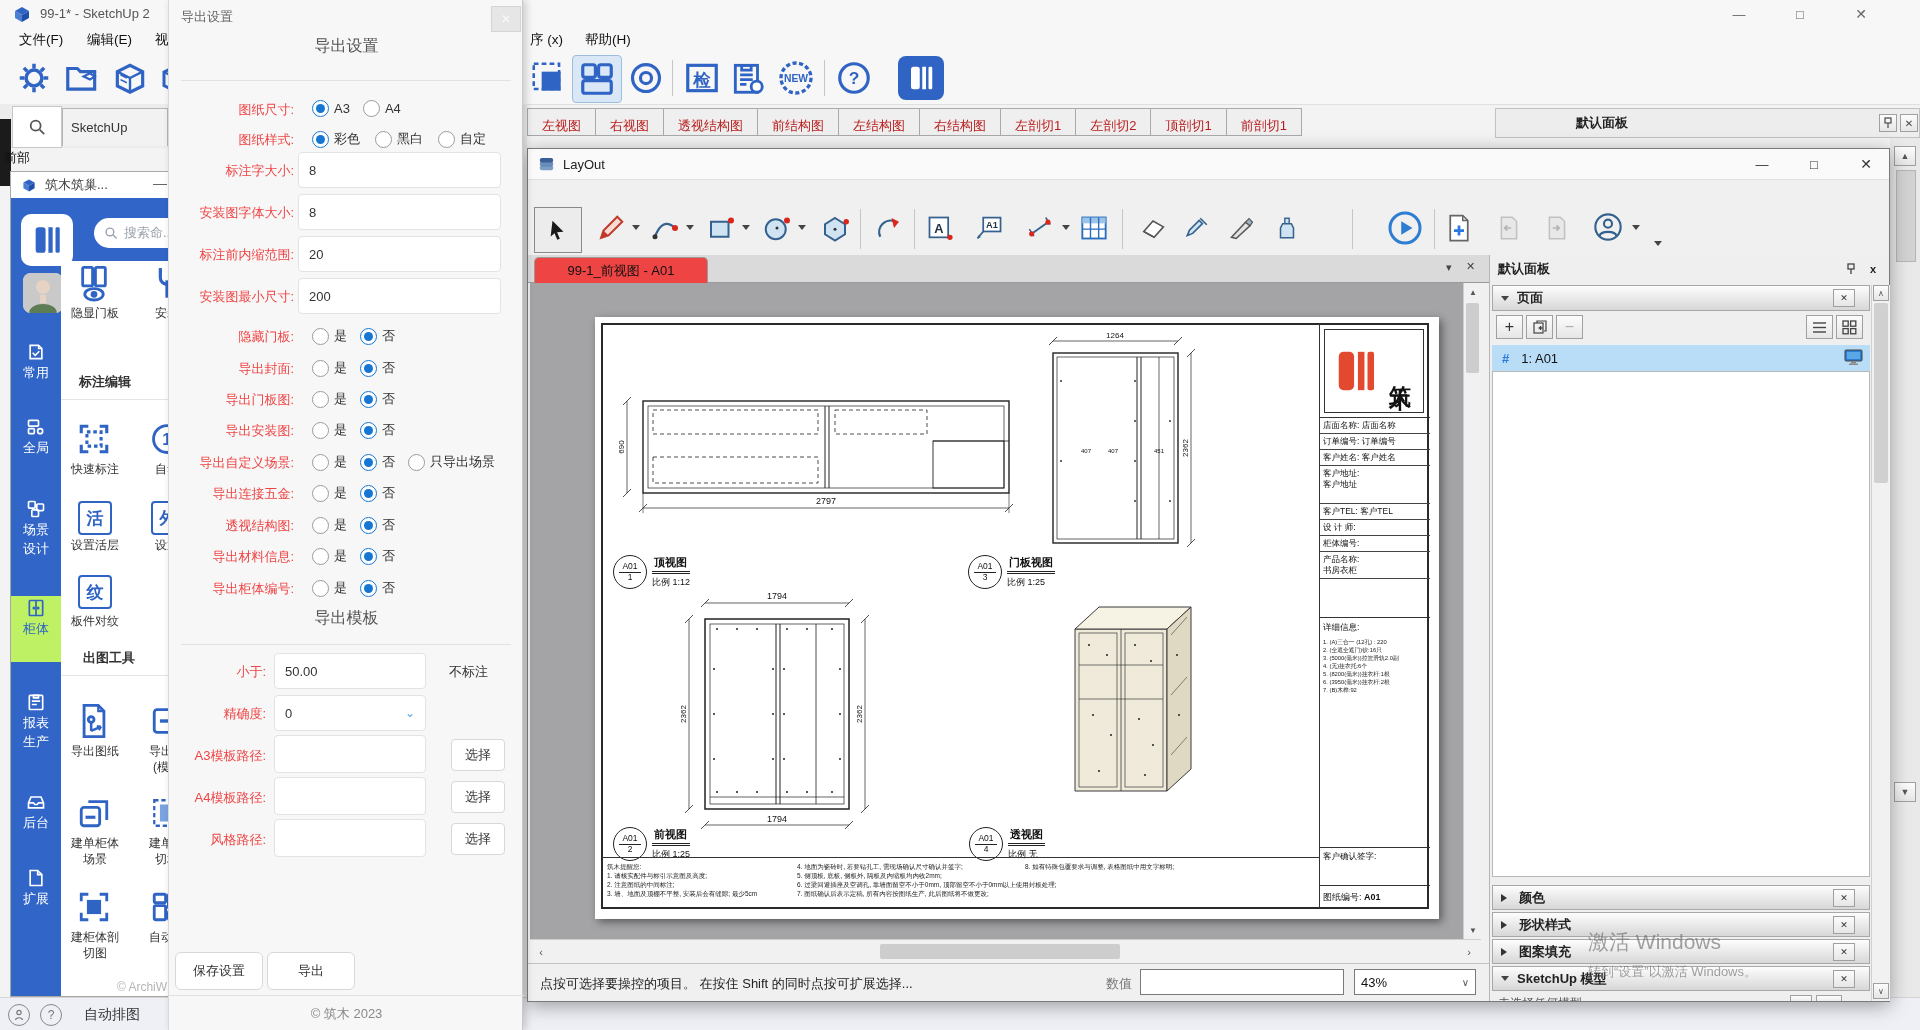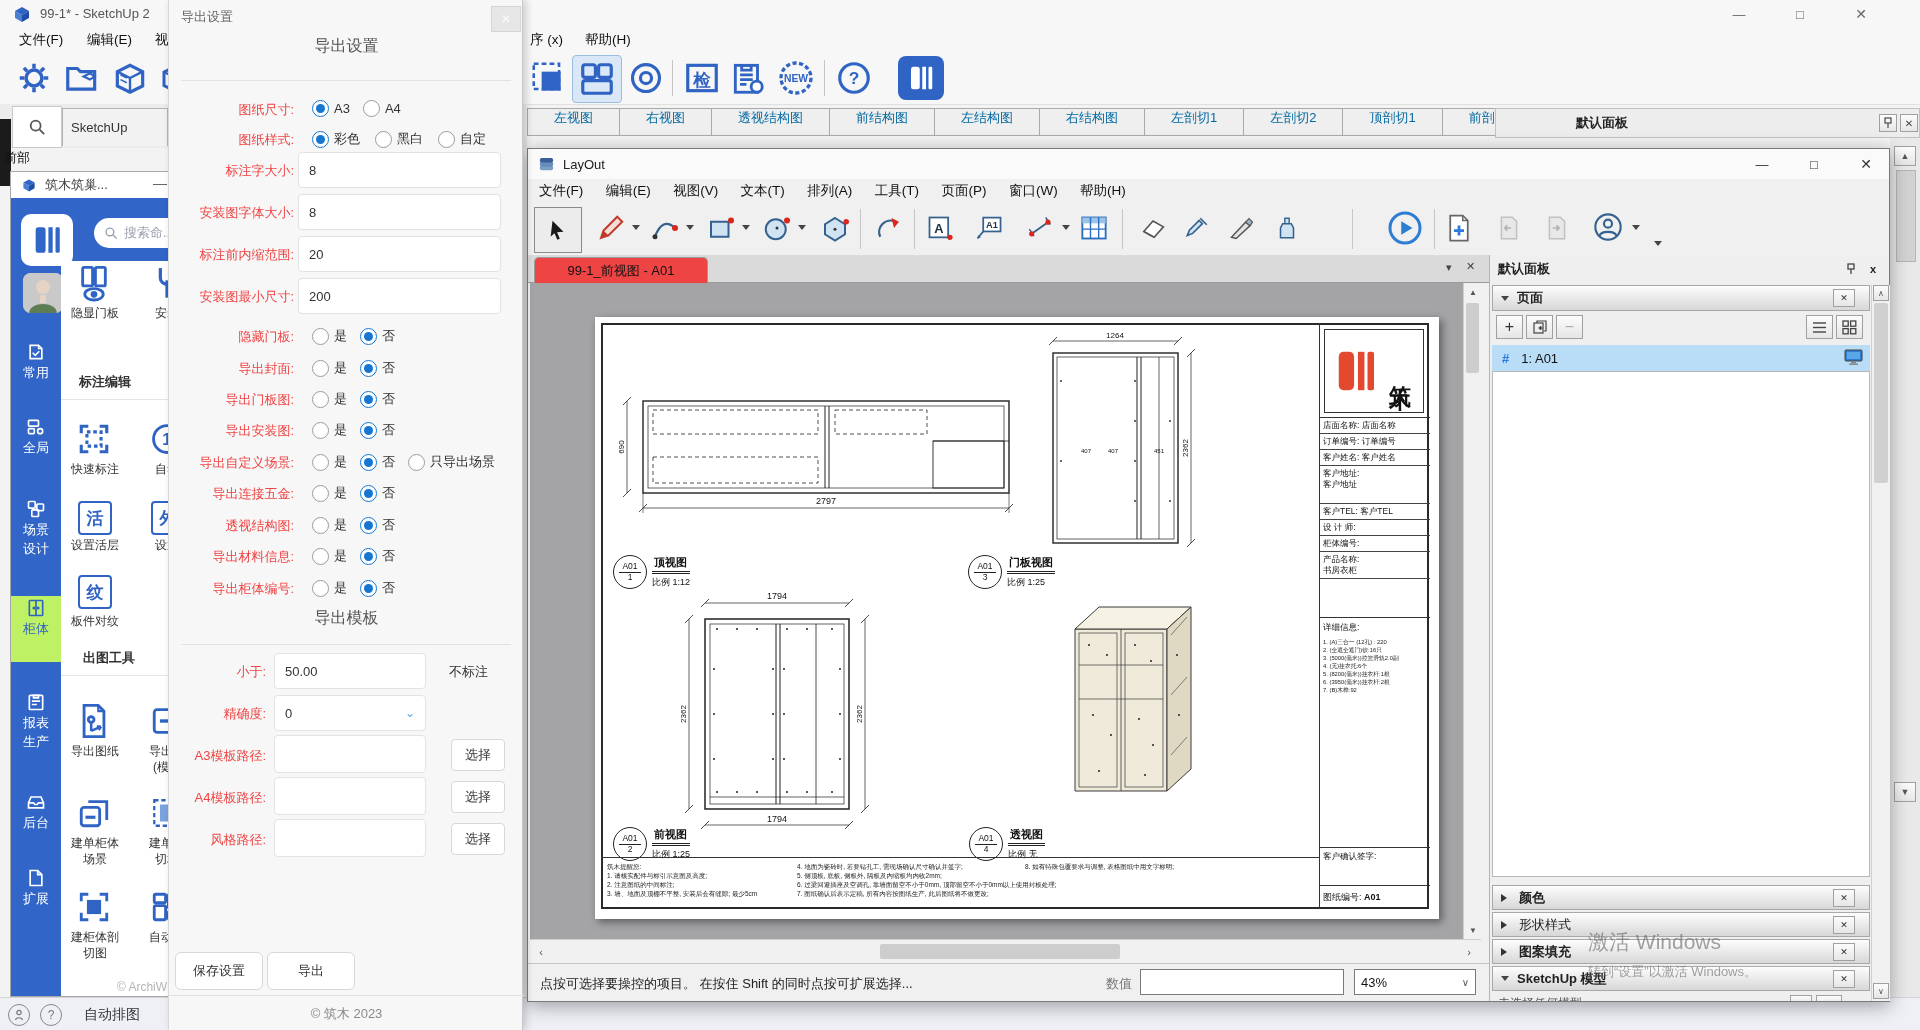--- a/index.html
+++ b/index.html
@@ -18,21 +18,21 @@
   .dinp{position:absolute;background:#fff;border:1px solid #e3e3e3;border-radius:4px;font-size:13px;color:#333;padding:0 10px;box-sizing:border-box;font-family:inherit;}
   .yn{position:absolute;display:flex;align-items:center;gap:5px;font-size:13px;color:#333;}
   .chbtn{position:absolute;background:#fff;border:1px solid #d8d8d8;border-radius:4px;font-size:13px;color:#333;display:flex;align-items:center;justify-content:center;cursor:pointer;}
   
   .menuitem{display:inline-block;padding:3px 9px;font-size:13.5px;color:#111;}
   .tbbtn{position:absolute;display:flex;align-items:center;justify-content:center;}
   .tri-d{width:0;height:0;border:4px solid transparent;border-top:5px solid #444;display:inline-block;}
   .tri-r{width:0;height:0;border:4px solid transparent;border-left:6px solid #333;display:inline-block;}
   .hdr{background:linear-gradient(#fdfdfd,#d7d7d7);border:1px solid #a8a8a8;display:flex;align-items:center;font-size:13px;color:#222;box-sizing:border-box;}
   .mbtn{background:linear-gradient(#fcfcfc,#e6e6e6);border:1px solid #a0a0a0;display:flex;align-items:center;justify-content:center;box-sizing:border-box;}
-  .scentab{height:26px;border:1px solid #a9a9a9;border-left:none;background:#efefef;display:flex;align-items:flex-start;justify-content:center;font-size:13px;color:#0369a1;padding:0 26px;}
+  .scentab{height:26px;border:1px solid #a9a9a9;border-left:none;background:#efefef;display:flex;align-items:flex-end;justify-content:center;font-size:13px;color:#b91c1c;padding:0 14px;}
   .scentab:first-child{border-left:1px solid #a9a9a9;}
   
   .nitem{position:absolute;left:0;width:50px;color:#fff;text-align:center;font-size:13px;line-height:19px;}
   .nitem svg{display:block;margin:0 auto 1px auto;}
   .plab{position:absolute;font-size:12px;color:#333;text-align:center;line-height:16px;white-space:nowrap;}
   .pich{position:absolute;display:flex;align-items:center;justify-content:center;}
   .ptxtic{border:2px solid #2F63C4;border-radius:4px;color:#2F63C4;font-weight:bold;font-size:17px;display:flex;align-items:center;justify-content:center;}
   .phead{position:absolute;font-size:13px;color:#333;font-weight:bold;}
   
   .vlabel{position:absolute;display:flex;align-items:flex-start;gap:5px;}
@@ -584,31 +584,20 @@
             <rect x="2" y="6" width="14" height="5" rx="2" fill="#5a82b4" opacity="0.9"></rect>
             <rect x="2" y="2" width="14" height="5" rx="2" fill="#3a5f96"></rect>
           </svg>
       </span>
       <span class="nw" style="font-size:13px;color:#222;margin-left:8px;">LayOut</span>
       <span class="ab fx" style="left:1210px;top:0;width:48px;height:30px;justify-content:center;font-size:13px;color:#333;">—</span>
       <span class="ab fx" style="left:1262px;top:0;width:48px;height:30px;justify-content:center;font-size:13px;color:#333;">□</span>
       <span class="ab fx" style="left:1314px;top:0;width:48px;height:30px;justify-content:center;font-size:14px;color:#333;">✕</span>
     </div>
 
-    <div class="ab" style="left:0;top:30px;width:100%;height:24px;background:#F0F0F0;">
-      <span class="menuitem" style="margin-left:2px;">文件(F)</span>
-      <span class="menuitem">编辑(E)</span>
-      <span class="menuitem">视图(V)</span>
-      <span class="menuitem">文本(T)</span>
-      <span class="menuitem">排列(A)</span>
-      <span class="menuitem">工具(T)</span>
-      <span class="menuitem">页面(P)</span>
-      <span class="menuitem">窗口(W)</span>
-      <span class="menuitem">帮助(H)</span>
-    </div>
 
     <div class="ab" style="left:0;top:54px;width:100%;height:52px;background:#F0F0F0;border-bottom:1px solid #d2d2d2;">
       <span class="tbbtn" style="left:6px;top:4px;width:46px;height:44px;border:1px solid #8a8a8a;background:#ECECEC;">
         <svg width="22" height="22" viewBox="0 0 24 24">
             <path d="M6 2l12 12-7 .5 3 7-2.8 1.1-3-7L4 19z" fill="#1a1a1a"></path>
           </svg>
       </span>
       <span class="tbbtn" style="left:66px;top:8px;width:34px;height:34px;">
         <svg width="30" height="30" viewBox="0 0 24 24">
             <path d="M4 20l2-6L17 3l4 4L10 18z" fill="#f6dcd4" stroke="#c0392b" stroke-width="1.6"></path>
@@ -1081,21 +1070,21 @@
       </div>
       <div class="ab" style="left:2px;top:116px;width:378px;height:506px;background:#fff;border:1px solid #b8b8b8;box-sizing:border-box;"></div>
 
       <div class="hdr ab" style="left:2px;top:630px;width:378px;height:25px;">
         <span class="tri-r" style="margin-left:8px;"></span>
         <span style="margin-left:8px;font-weight:bold;">颜色</span>
         <span class="mbtn ab" style="left:340px;top:3px;width:22px;height:18px;font-size:9px;color:#333;">✕</span>
       </div>
       <div class="hdr ab" style="left:2px;top:657px;width:378px;height:25px;">
         <span class="tri-r" style="margin-left:8px;"></span>
-        <span style="margin-left:8px;font-weight:normal;">形状样式</span>
+        <span style="margin-left:8px;font-weight:bold;">形状样式</span>
         <span class="mbtn ab" style="left:340px;top:3px;width:22px;height:18px;font-size:9px;color:#333;">✕</span>
       </div>
       <div class="hdr ab" style="left:2px;top:684px;width:378px;height:25px;">
         <span class="tri-r" style="margin-left:8px;"></span>
         <span style="margin-left:8px;font-weight:bold;">图案填充</span>
         <span class="mbtn ab" style="left:340px;top:3px;width:22px;height:18px;font-size:9px;color:#333;">✕</span>
       </div>
       <div class="hdr ab" style="left:2px;top:711px;width:378px;height:25px;">
         <span class="tri-d" style="margin:4px 0 0 8px;"></span>
         <span style="margin-left:8px;font-weight:bold;">SketchUp 模型</span>

